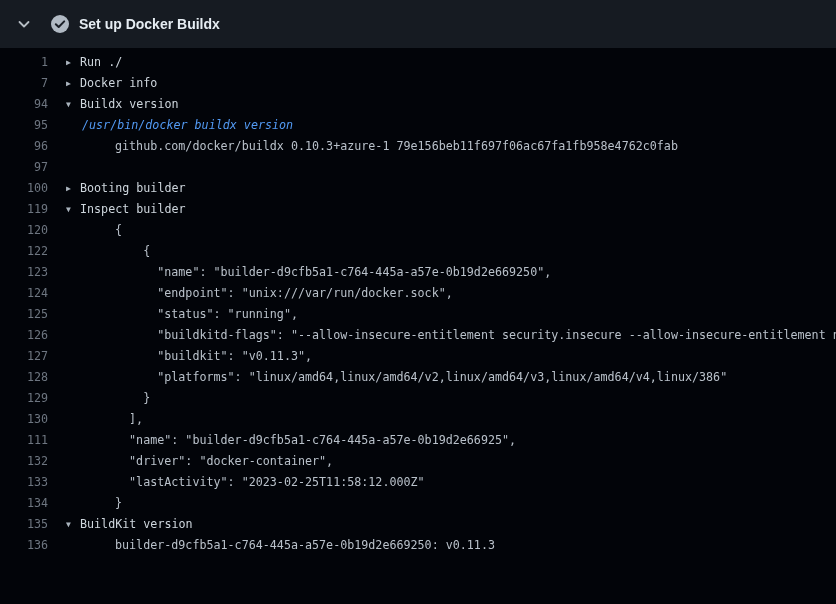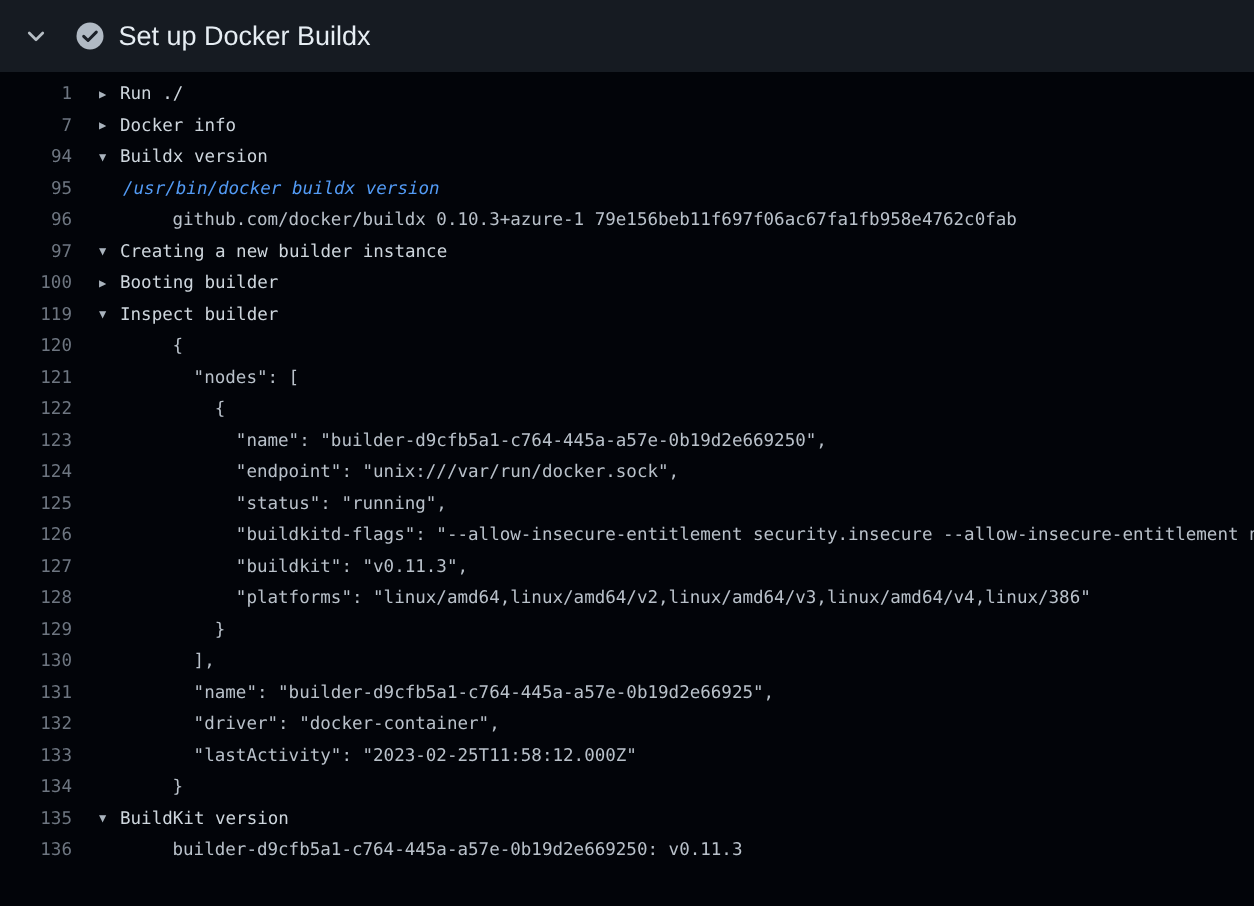--- a/index.html
+++ b/index.html
@@ -24,22 +24,22 @@
   }
   .status-wrap {
     width:20px; height:20px;
     margin-left:14px;
     flex-shrink:0;
     display:flex; align-items:center; justify-content:center;
   }
   .step-title {
     margin-left:9px;
     color:#e6edf3;
-    font-size:18px;
-    font-weight:400;
+    font-size:14px;
+    font-weight:700;
     white-space:nowrap;
   }
   
   .log {
     padding-top:4px;
     font-family:"DejaVu Sans Mono","Liberation Mono",monospace;
     font-size:11.7px;
     line-height:21px;
   }
   .row {
@@ -91,33 +91,32 @@
   </span>
   <span class="step-title">Set up Docker Buildx</span>
 </div>
 
 <div class="log" id="log">
     <div class="row"><a class="num">1</a><div class="content group"><span class="arrow">▶</span><span class="group-text">Run ./</span></div></div>
     <div class="row"><a class="num">7</a><div class="content group"><span class="arrow">▶</span><span class="group-text">Docker info</span></div></div>
     <div class="row"><a class="num">94</a><div class="content group"><span class="arrow">▼</span><span class="group-text">Buildx version</span></div></div>
     <div class="row"><a class="num">95</a><div class="content plain"><span class="cmd-text">/usr/bin/docker buildx version</span></div></div>
     <div class="row"><a class="num">96</a><div class="content plain"><span class="out-text">github.com/docker/buildx 0.10.3+azure-1 79e156beb11f697f06ac67fa1fb958e4762c0fab</span></div></div>
-    <div class="row"><a class="num">97</a><div class="content group"><span class="arrow">▼</span><span class="group-text">Creating a new builder instance</span></div></div>
+    <div class="row"><a class="num">97</a></div>
     <div class="row"><a class="num">100</a><div class="content group"><span class="arrow">▶</span><span class="group-text">Booting builder</span></div></div>
     <div class="row"><a class="num">119</a><div class="content group"><span class="arrow">▼</span><span class="group-text">Inspect builder</span></div></div>
     <div class="row"><a class="num">120</a><div class="content plain"><span class="out-text">{</span></div></div>
-    <div class="row"><a class="num">121</a><div class="content plain"><span class="out-text">  "nodes": [</span></div></div>
     <div class="row"><a class="num">122</a><div class="content plain"><span class="out-text">    {</span></div></div>
     <div class="row"><a class="num">123</a><div class="content plain"><span class="out-text">      "name": "builder-d9cfb5a1-c764-445a-a57e-0b19d2e669250",</span></div></div>
     <div class="row"><a class="num">124</a><div class="content plain"><span class="out-text">      "endpoint": "unix:///var/run/docker.sock",</span></div></div>
     <div class="row"><a class="num">125</a><div class="content plain"><span class="out-text">      "status": "running",</span></div></div>
     <div class="row"><a class="num">126</a><div class="content plain"><span class="out-text">      "buildkitd-flags": "--allow-insecure-entitlement security.insecure --allow-insecure-entitlement network.host",</span></div></div>
     <div class="row"><a class="num">127</a><div class="content plain"><span class="out-text">      "buildkit": "v0.11.3",</span></div></div>
     <div class="row"><a class="num">128</a><div class="content plain"><span class="out-text">      "platforms": "linux/amd64,linux/amd64/v2,linux/amd64/v3,linux/amd64/v4,linux/386"</span></div></div>
     <div class="row"><a class="num">129</a><div class="content plain"><span class="out-text">    }</span></div></div>
     <div class="row"><a class="num">130</a><div class="content plain"><span class="out-text">  ],</span></div></div>
-    <div class="row"><a class="num">131</a><div class="content plain"><span class="out-text">  "name": "builder-d9cfb5a1-c764-445a-a57e-0b19d2e66925",</span></div></div>
+    <div class="row"><a class="num">111</a><div class="content plain"><span class="out-text">  "name": "builder-d9cfb5a1-c764-445a-a57e-0b19d2e66925",</span></div></div>
     <div class="row"><a class="num">132</a><div class="content plain"><span class="out-text">  "driver": "docker-container",</span></div></div>
     <div class="row"><a class="num">133</a><div class="content plain"><span class="out-text">  "lastActivity": "2023-02-25T11:58:12.000Z"</span></div></div>
     <div class="row"><a class="num">134</a><div class="content plain"><span class="out-text">}</span></div></div>
     <div class="row"><a class="num">135</a><div class="content group"><span class="arrow">▼</span><span class="group-text">BuildKit version</span></div></div>
     <div class="row"><a class="num">136</a><div class="content plain"><span class="out-text">builder-d9cfb5a1-c764-445a-a57e-0b19d2e669250: v0.11.3</span></div></div>
   </div>
 
 </body></html>

